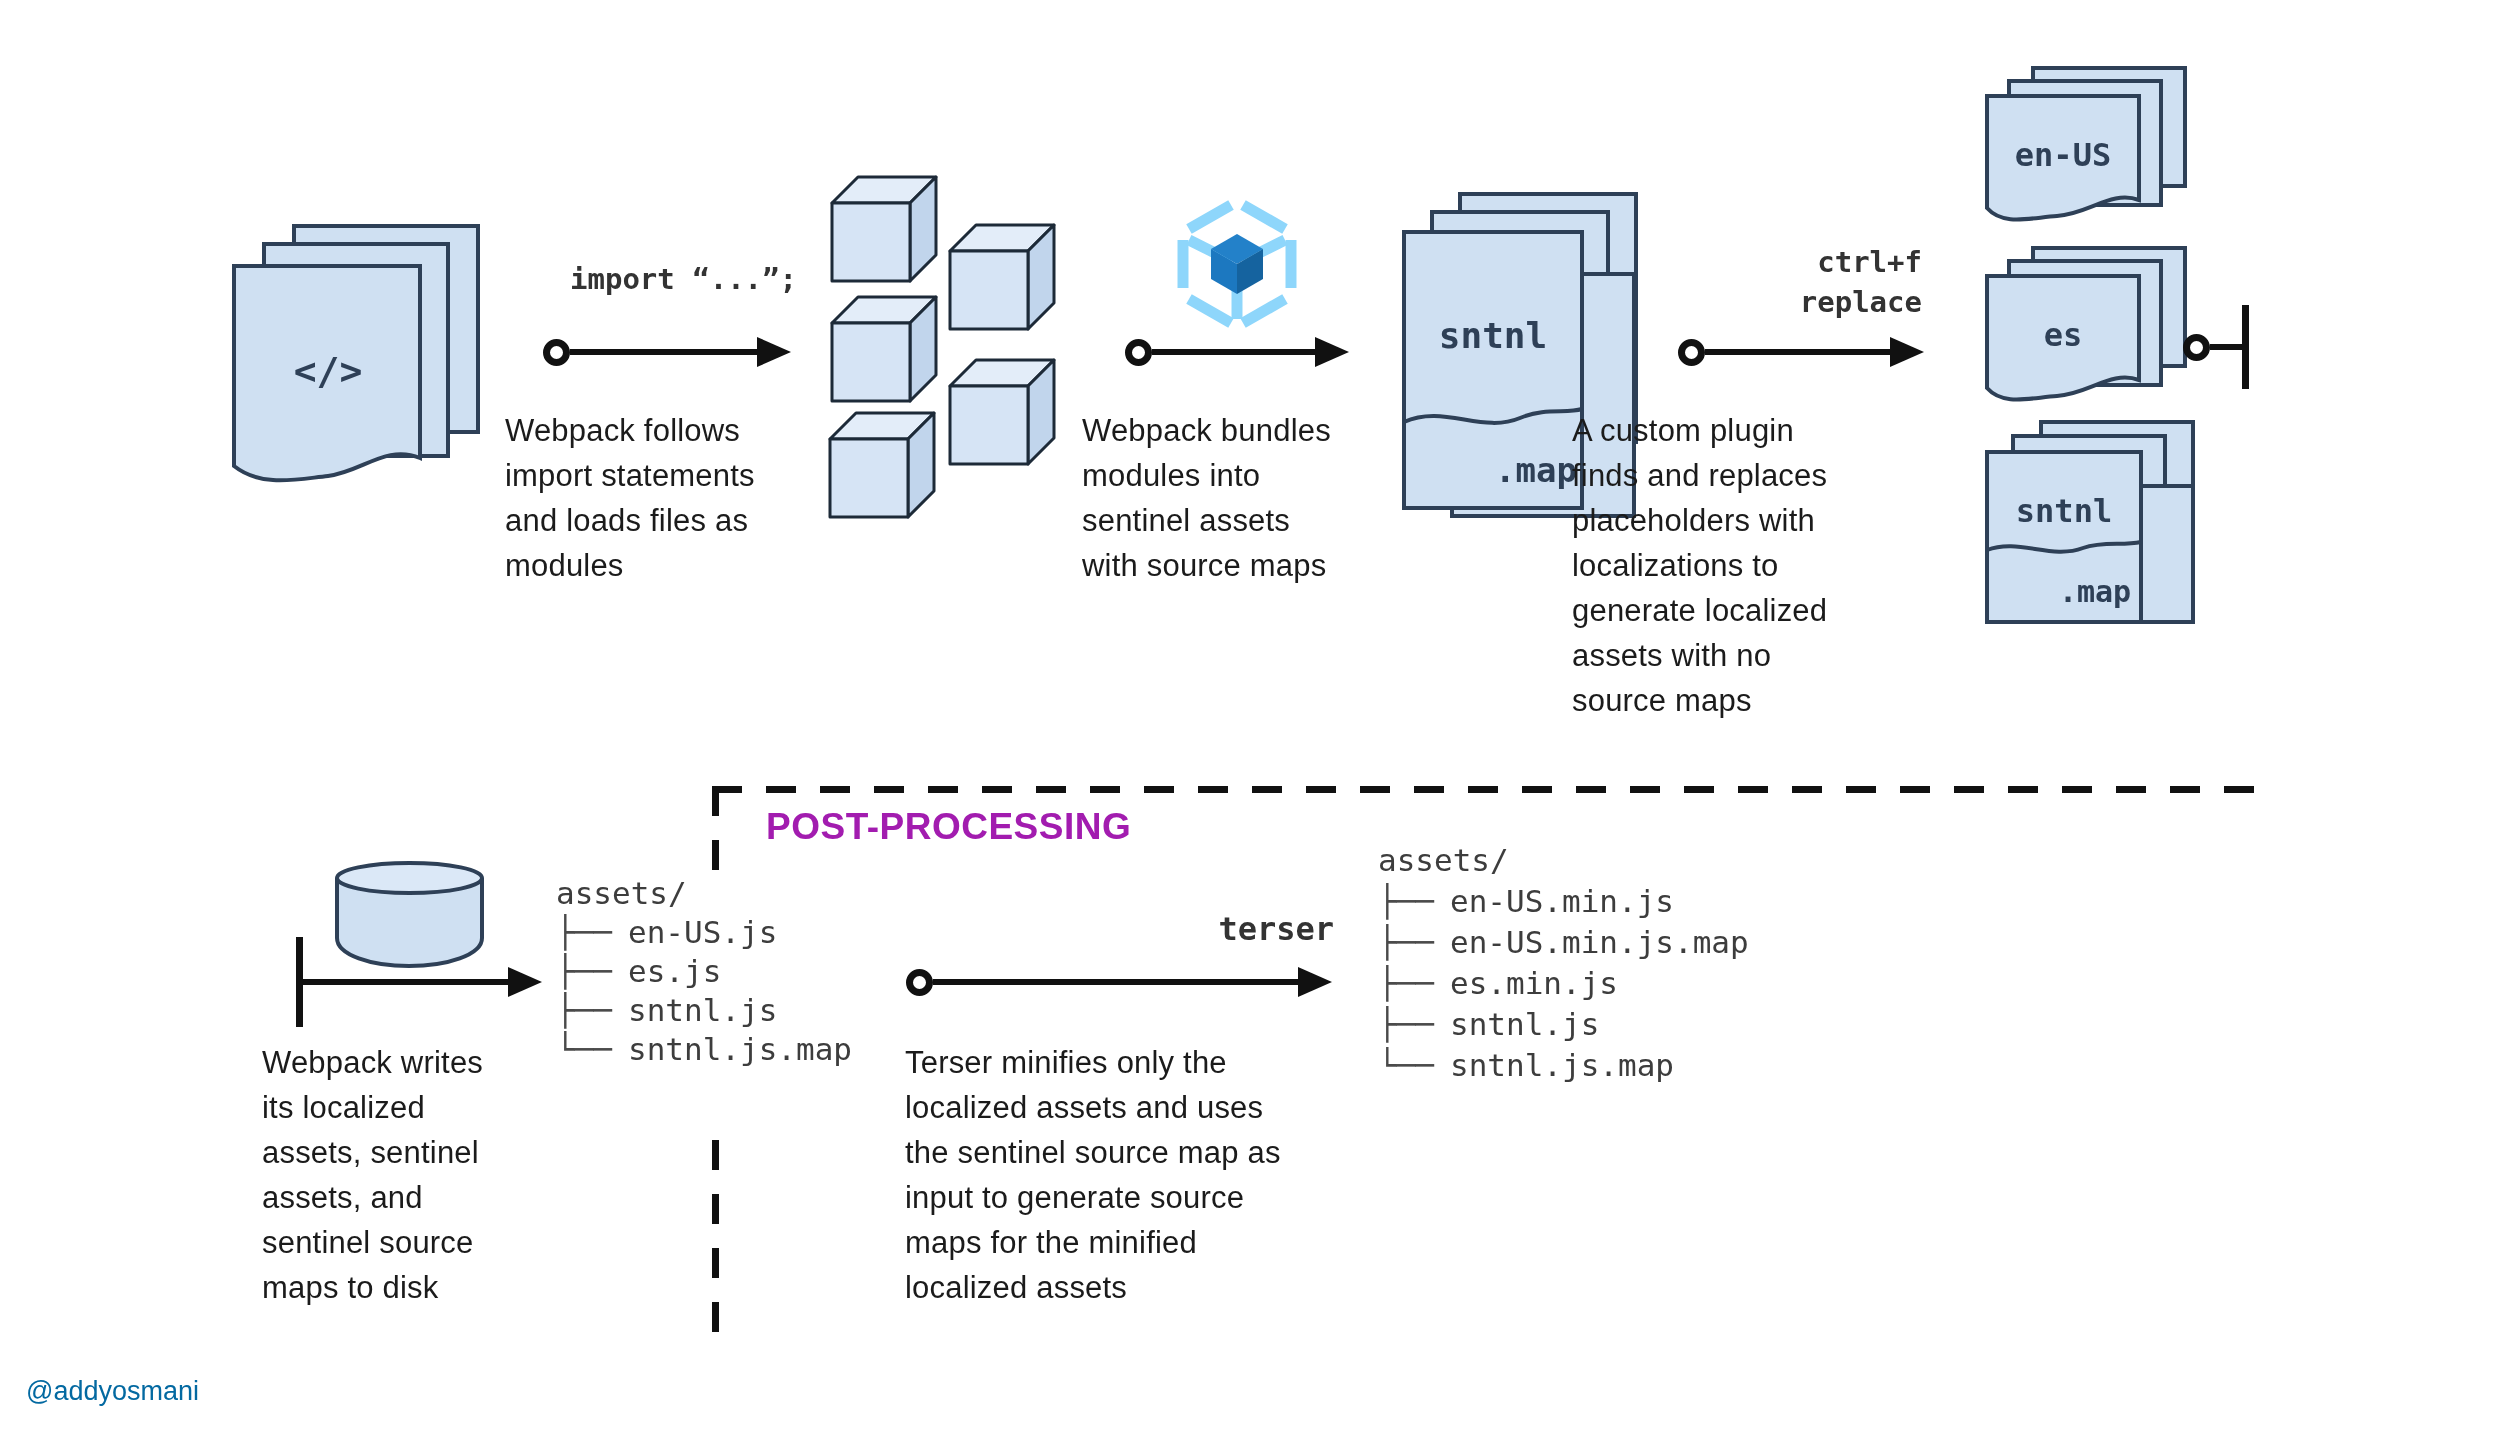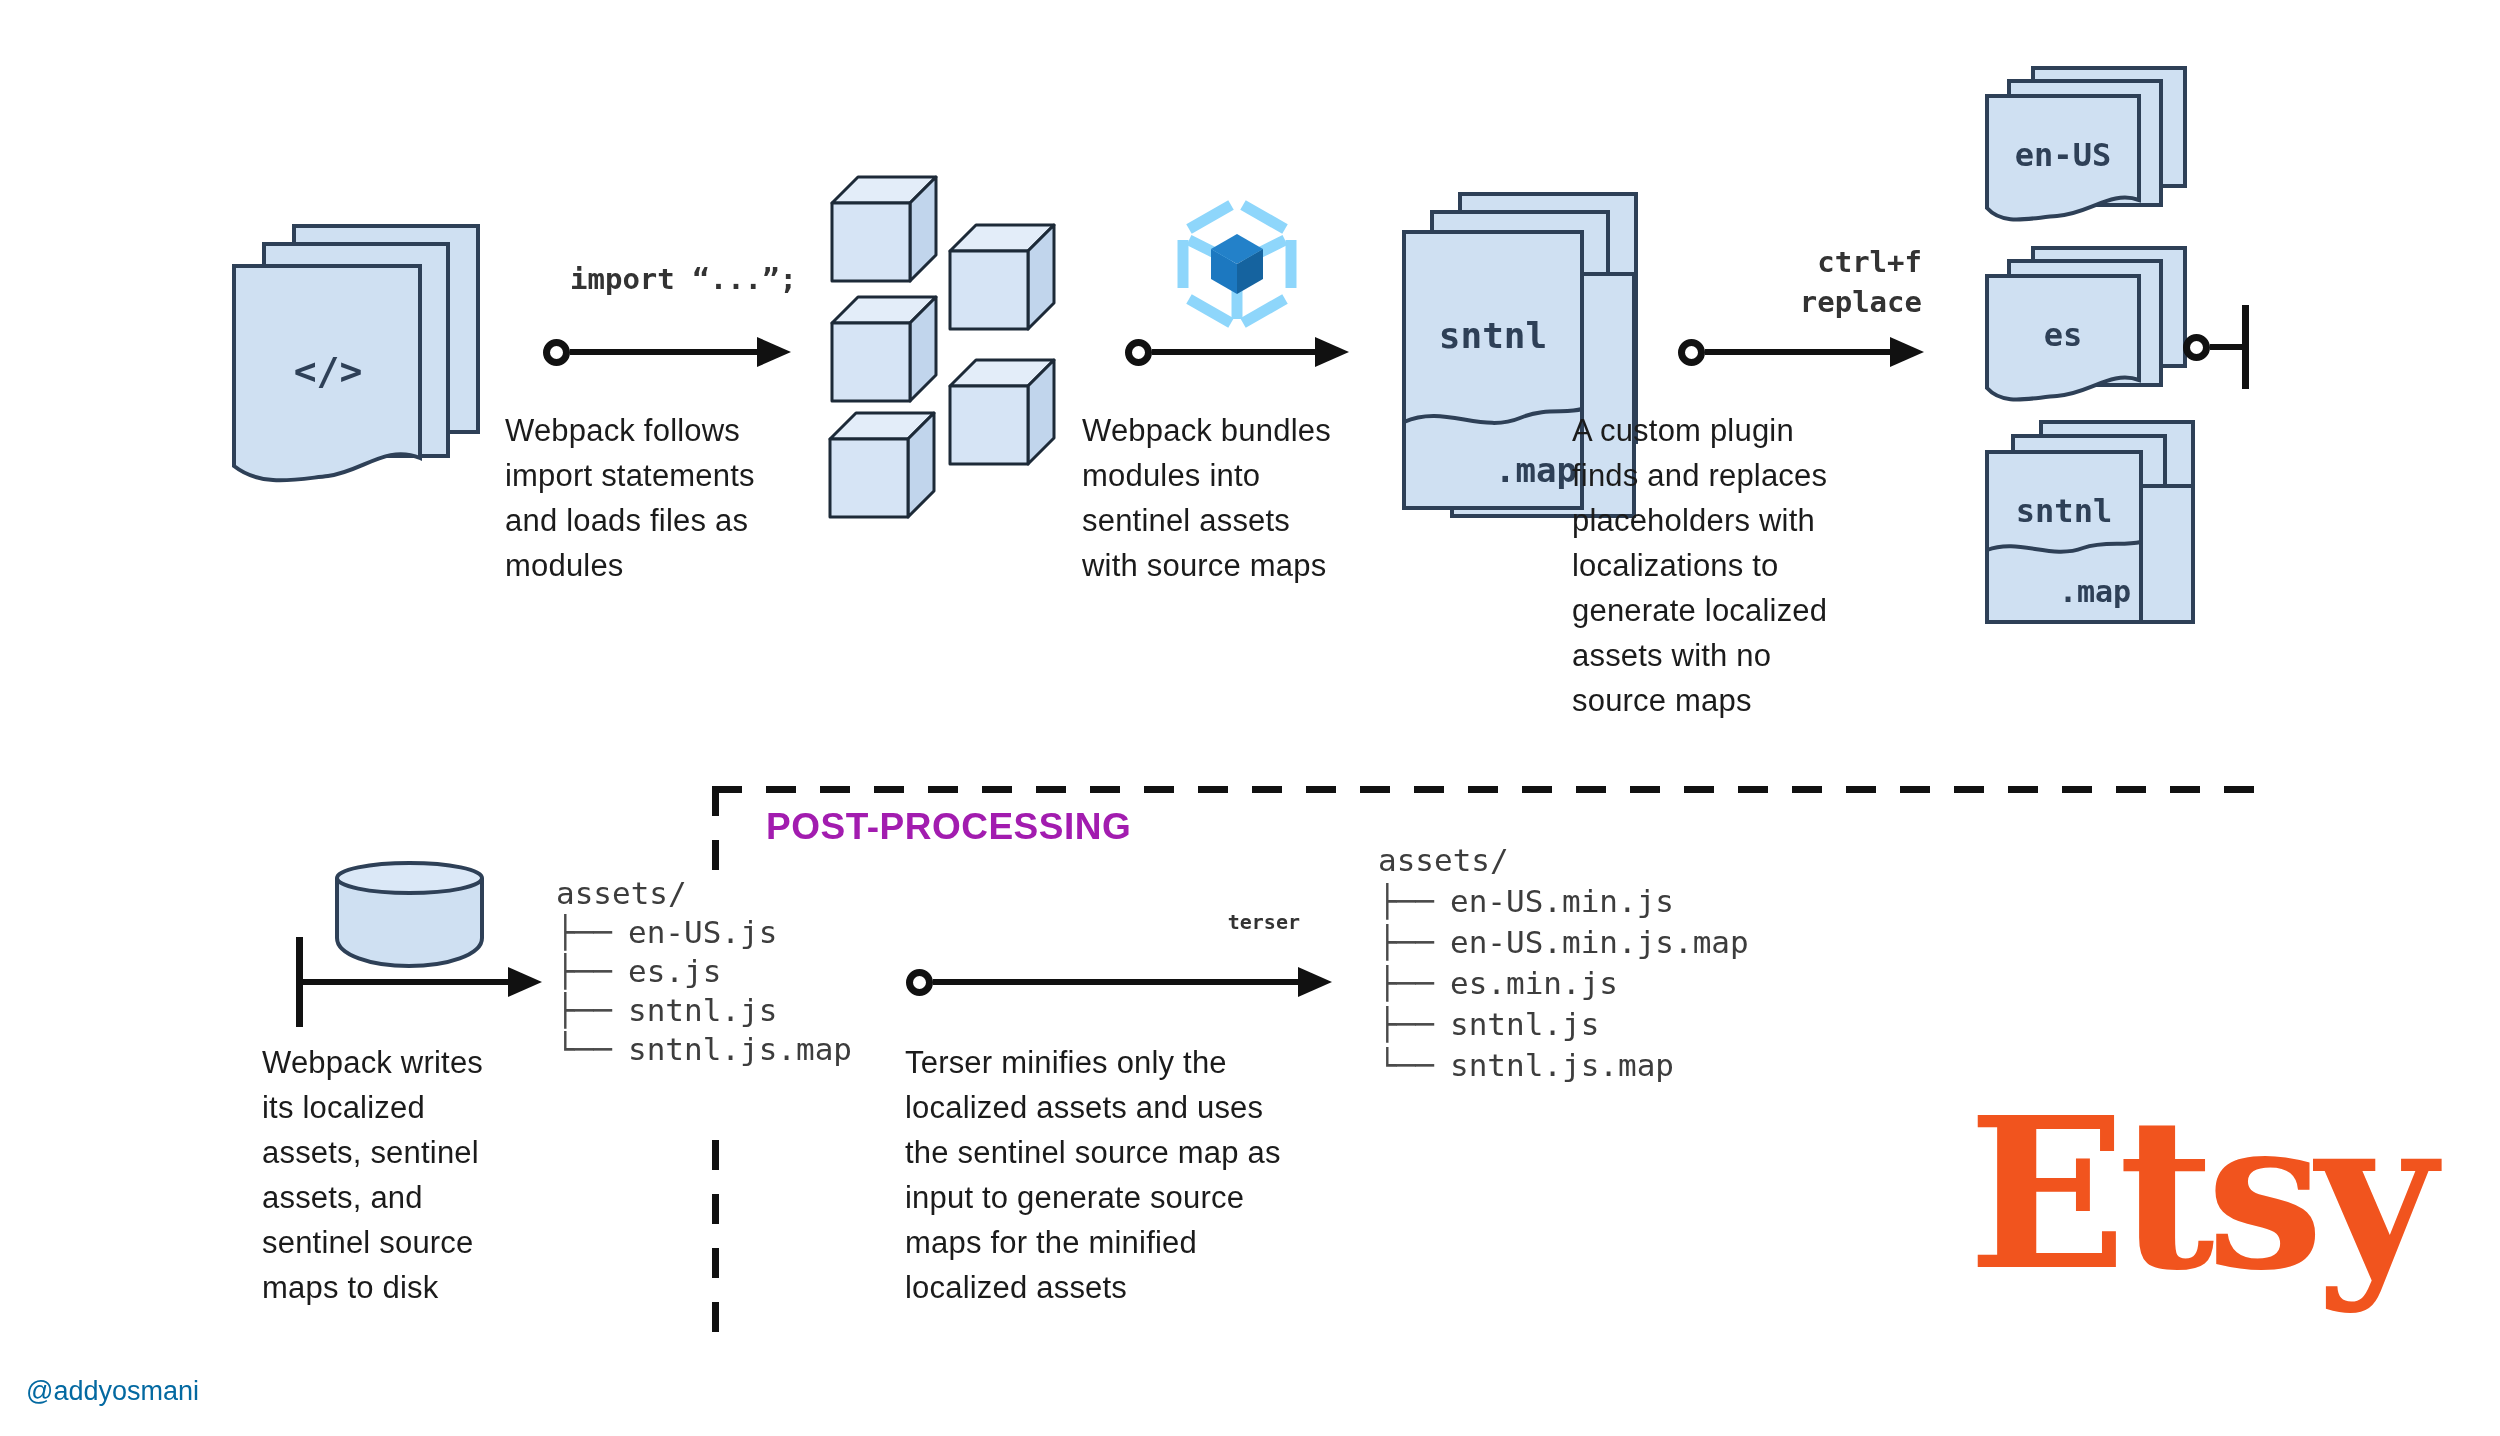--- a/index.html
+++ b/index.html
@@ -188,21 +188,21 @@
 maps to disk</div>
 
   <div class="abs tree" style="left:556px;top:874px">
     <div>assets/</div>
     <div><span class="tg">├──</span><span>en-US.js</span></div>
     <div><span class="tg">├──</span><span>es.js</span></div>
     <div><span class="tg">├──</span><span>sntnl.js</span></div>
     <div><span class="tg">└──</span><span>sntnl.js.map</span></div>
   </div>
 
-  <div class="abs mono center" style="left:876px;top:910px;width:424px;font-size:20px">terser</div>
+  <div class="abs mono center" style="left:910px;top:910px;width:424px;font-size:32px">terser</div>
   <div class="arrow" style="left:906px;top:967px;width:426px;height:30px">
     <span class="dot"></span>
     <span class="line"></span>
     <span class="head"></span>
   </div>
   <div class="abs caption" style="left:905px;top:1040px;width:480px">Terser minifies only the
 localized assets and uses
 the sentinel source map as
 input to generate source
 maps for the minified
@@ -210,16 +210,15 @@
 
   <div class="abs tree" style="left:1378px;top:840px;line-height:41px">
     <div>assets/</div>
     <div><span class="tg">├──</span><span>en-US.min.js</span></div>
     <div><span class="tg">├──</span><span>en-US.min.js.map</span></div>
     <div><span class="tg">├──</span><span>es.min.js</span></div>
     <div><span class="tg">├──</span><span>sntnl.js</span></div>
     <div><span class="tg">└──</span><span>sntnl.js.map</span></div>
   </div>
 
-  <div class="abs etsy" style="left:1968px;top:1090px">Etsy</div>
   <div class="abs credit" style="left:26px;top:1376px">@addyosmani</div>
 
 </div>
 
 </body></html>

